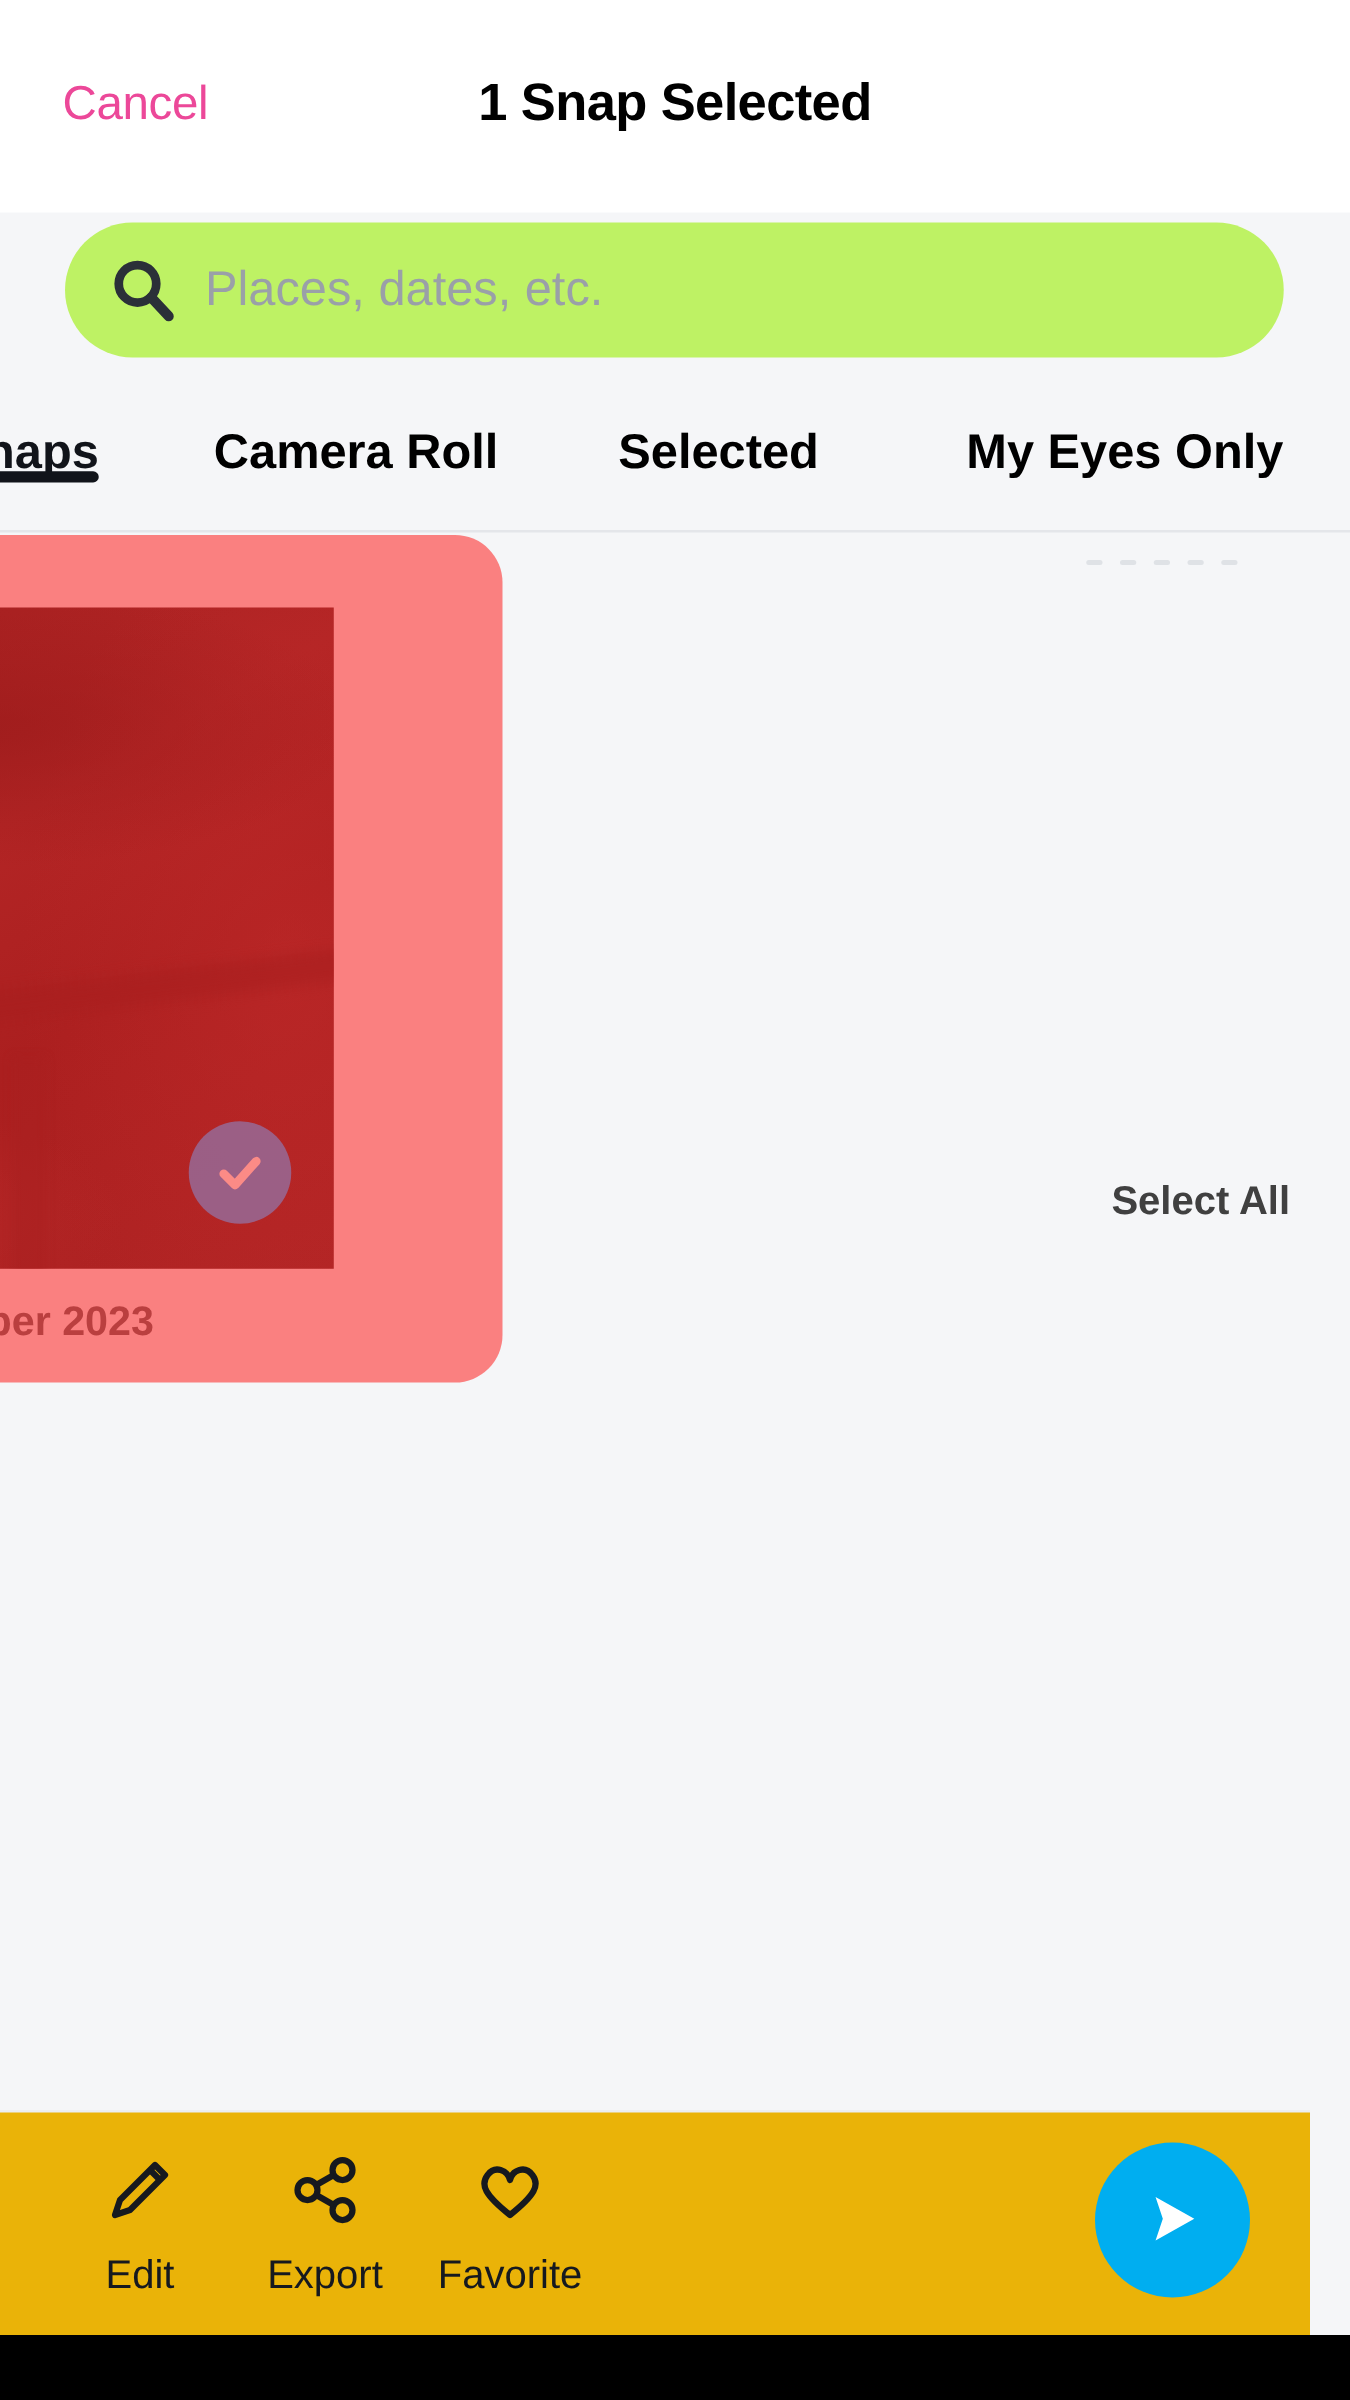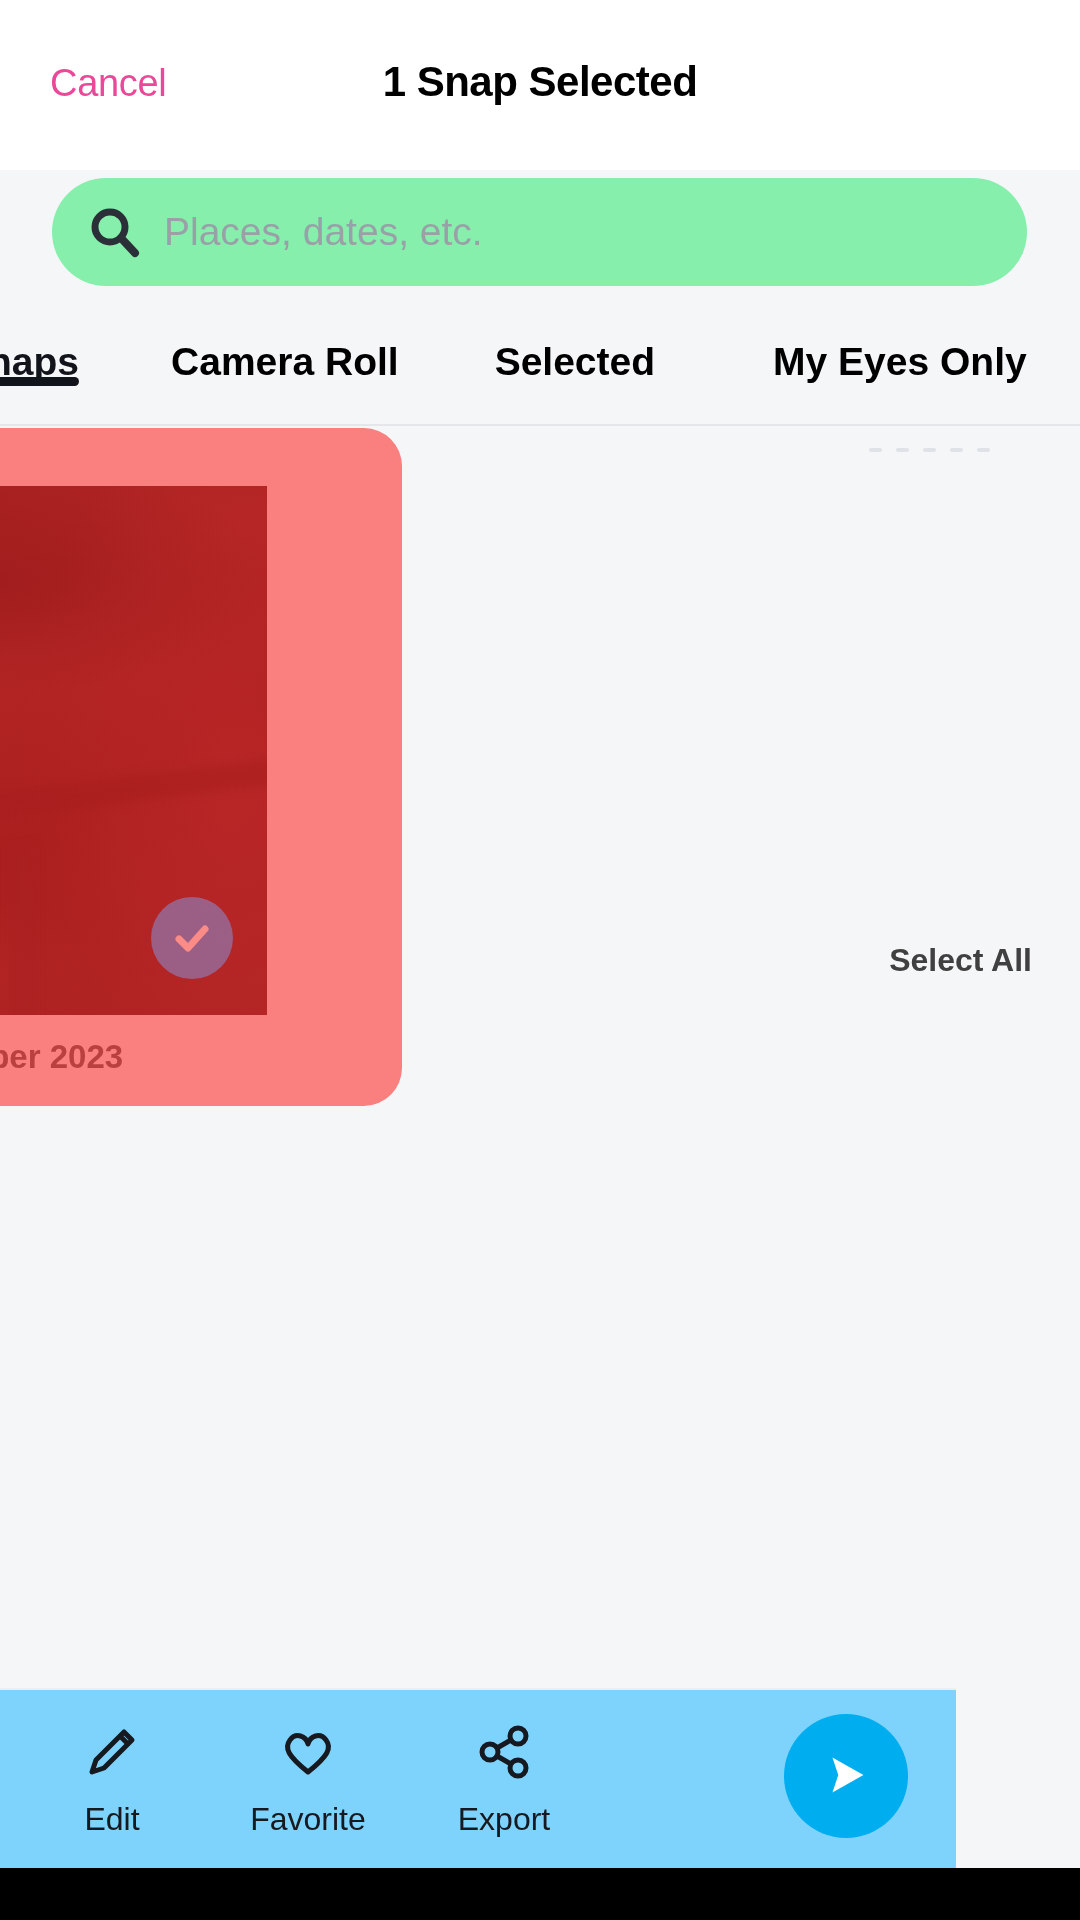--- a/index.html
+++ b/index.html
@@ -28,21 +28,21 @@
     position:absolute; left:0; right:0; top:58px;
     text-align:center;
     font-size:42px; font-weight:700; color:#000000;
     letter-spacing:-0.5px;
   }
 
   
   .search-wrap {
     position:absolute; top:178px; left:52px;
     width:975px; height:108px;
-    background:#86efac; border-radius:54px;
+    background:#bef264; border-radius:54px;
     display:flex; align-items:center;
   }
   .search-icon { margin-left:36px; width:54px; height:54px; flex:0 0 auto; }
   .search-input {
     flex:1; border:none; background:transparent; outline:none;
     font-family:inherit; font-size:39px; color:#2b2f36;
     margin-left:22px; margin-right:30px;
   }
   .search-input::placeholder { color:#9aa0a8; }
 
@@ -114,23 +114,23 @@
   }
   .dots-row i { width:13px; height:4px; background:#dfe2e6; display:block; border-radius:2px; }
   .dots-row-left {
     position:absolute; left:60px; top:20px;
     display:flex; gap:14px;
   }
   .dots-row-left i { width:13px; height:4px; background:#f09a9a; display:block; border-radius:2px; }
 
   
   .toolbar {
-    position:absolute; left:0; bottom:52px; width:956px; height:180px;
-    background:#7dd3fc; border-top:2px solid #eceef1;
-    display:flex; align-items:center;gap:48px;
+    position:absolute; left:0; bottom:52px; width:1048px; height:180px;
+    background:#eab308; border-top:2px solid #eceef1;
+    display:flex; align-items:center;
   }
   .tool {
     width:120px; margin-left:28px;
     display:flex; flex-direction:column; align-items:center; gap:14px;
     background:none; border:none; font-family:inherit; cursor:pointer;
   }
   .tool:first-child { margin-left:52px; }
   .tool-label { font-size:32px; color:#16191f; }
   .send-btn {
     position:absolute; right:48px; top:24px;
@@ -222,39 +222,39 @@
           <path d="M12 52 L16 40 L44 12 L52 20 L24 48 Z" fill="none" stroke="#16191f" stroke-width="5" stroke-linejoin="round"></path>
           <line x1="40" y1="16" x2="48" y2="24" stroke="#16191f" stroke-width="5"></line>
         </svg>
       </span>
       <span class="tool-label">Edit</span>
     </button>
 
     <button class="tool">
       <span>
         <svg viewBox="0 0 64 64" width="64" height="64">
-          <path d="M32 52 C12 36 8 28 14 20 C20 12 30 16 32 24 C34 16 44 12 50 20 C56 28 52 36 32 52 Z" fill="none" stroke="#16191f" stroke-width="5" stroke-linejoin="round"></path>
-        </svg>
-      </span>
-      <span class="tool-label">Favorite</span>
-    </button>
-
-    <button class="tool">
-      <span>
-        <svg viewBox="0 0 64 64" width="64" height="64">
           <circle cx="46" cy="16" r="8" fill="none" stroke="#16191f" stroke-width="5"></circle>
           <circle cx="18" cy="32" r="8" fill="none" stroke="#16191f" stroke-width="5"></circle>
           <circle cx="46" cy="48" r="8" fill="none" stroke="#16191f" stroke-width="5"></circle>
           <line x1="25" y1="28" x2="39" y2="20" stroke="#16191f" stroke-width="5"></line>
           <line x1="25" y1="36" x2="39" y2="44" stroke="#16191f" stroke-width="5"></line>
         </svg>
       </span>
       <span class="tool-label">Export</span>
     </button>
 
+    <button class="tool">
+      <span>
+        <svg viewBox="0 0 64 64" width="64" height="64">
+          <path d="M32 52 C12 36 8 28 14 20 C20 12 30 16 32 24 C34 16 44 12 50 20 C56 28 52 36 32 52 Z" fill="none" stroke="#16191f" stroke-width="5" stroke-linejoin="round"></path>
+        </svg>
+      </span>
+      <span class="tool-label">Favorite</span>
+    </button>
+
 
     <button class="send-btn">
       <span>
         <svg viewBox="0 0 64 64" width="62" height="62">
           <path d="M18 14 L50 32 L18 50 L24 32 Z" fill="#ffffff"></path>
         </svg>
       </span>
     </button>
   </div>
 

